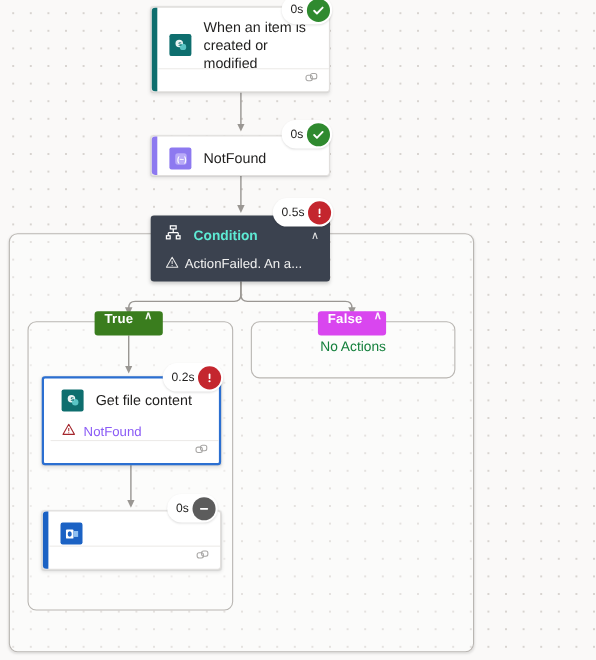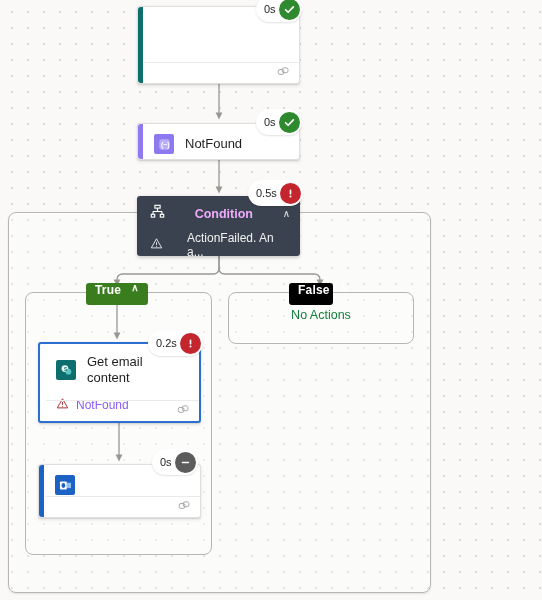--- a/index.html
+++ b/index.html
@@ -75,22 +75,22 @@
   }
   #label-true {
     left: 86px;
     top: 283px;
     width: 62px;
     background-color: #3a7d1e;
   }
   #label-false {
     left: 289px;
     top: 283px;
-    width: 44px;
-    background-color: #000000;
+    width: 62px;
+    background-color: #d946ef;
   }
   .branch-label .chev {
     font-size: 10px;
     line-height: 1;
     opacity: 0.95;
   }
 
   
   .card {
     position: absolute;
@@ -163,32 +163,31 @@
   }
   #card-condition .cond-head {
     display: flex;
     align-items: center;
     gap: 11px;
     padding: 8px 10px 6px 13px;
   }
   #card-condition .cond-title {
     font-size: 12.5px;
     font-weight: bold;
-    color: #f0abfc;
+    color: #5eead4;
     flex: 1;
-    text-align: center;
   }
   #card-condition .cond-chev {
     font-size: 10px;
     color: #e6e6e6;
   }
   #card-condition .cond-err {
     display: flex;
     align-items: center;
-    gap: 24px;
+    gap: 5px;
     padding: 2px 10px 0 13px;
     font-size: 12px;
     color: #f0f0f0;
   }
 
   
   .appicon {
     width: 20px;
     height: 20px;
     border-radius: 2px;
@@ -279,20 +278,30 @@
   <span>True</span>
   <span class="chev">∧</span>
 </div>
 <div class="branch-label" id="label-false">
   <span>False</span>
   <span class="chev">∧</span>
 </div>
 
 <div class="card" id="card-trigger">
   <div class="accent" style="background-color:#0e6e6e;"></div>
+  <div class="card-head">
+    <span class="appicon ic-sharepoint">
+      <svg width="13" height="13" viewBox="0 0 16 16" aria-hidden="true">
+        <circle cx="6.1" cy="5.6" r="4.2" fill="#ffffff" opacity="0.92"></circle>
+        <circle cx="10.3" cy="9.4" r="3.6" fill="#5ec8c8" opacity="0.95"></circle>
+        <text x="5" y="8" font-size="6" font-family="Liberation Sans, sans-serif" fill="#0e6e6e" font-weight="bold">S</text>
+      </svg>
+    </span>
+    <span class="card-title">When an item is created or modified</span>
+  </div>
   <div class="card-foot">
     <span class="link-icon">
       <svg width="13" height="13" viewBox="0 0 16 16" aria-hidden="true">
         <rect x="1.5" y="5.5" width="7" height="6" rx="2.2" fill="none" stroke="#8a8886" stroke-width="1.2"></rect>
         <rect x="6.5" y="3.5" width="7" height="6" rx="2.2" fill="none" stroke="#8a8886" stroke-width="1.2"></rect>
       </svg>
     </span>
   </div>
 </div>
 <div class="badge-wrap" id="badge-trigger">
@@ -364,21 +373,21 @@
 
 <div class="card" id="card-getfile">
   <div class="card-head">
     <span class="appicon ic-sharepoint">
       <svg width="13" height="13" viewBox="0 0 16 16" aria-hidden="true">
         <circle cx="6.1" cy="5.6" r="4.2" fill="#ffffff" opacity="0.92"></circle>
         <circle cx="10.3" cy="9.4" r="3.6" fill="#5ec8c8" opacity="0.95"></circle>
         <text x="5" y="8" font-size="6" font-family="Liberation Sans, sans-serif" fill="#0e6e6e" font-weight="bold">S</text>
       </svg>
     </span>
-    <span class="card-title">Get email content</span>
+    <span class="card-title">Get file content</span>
   </div>
   <div class="err-row">
     <span>
       <svg width="13" height="13" viewBox="0 0 16 16" aria-hidden="true">
         <path d="M8,2.2 L14.4,13.4 L1.6,13.4 Z" fill="none" stroke="#a4262c" stroke-width="1.15" stroke-linejoin="round"></path>
         <line x1="8" y1="6.3" x2="8" y2="9.9" stroke="#a4262c" stroke-width="1.15"></line>
         <circle cx="8" cy="11.6" r="0.65" fill="#a4262c"></circle>
       </svg>
     </span>
     <span>NotFound</span>

